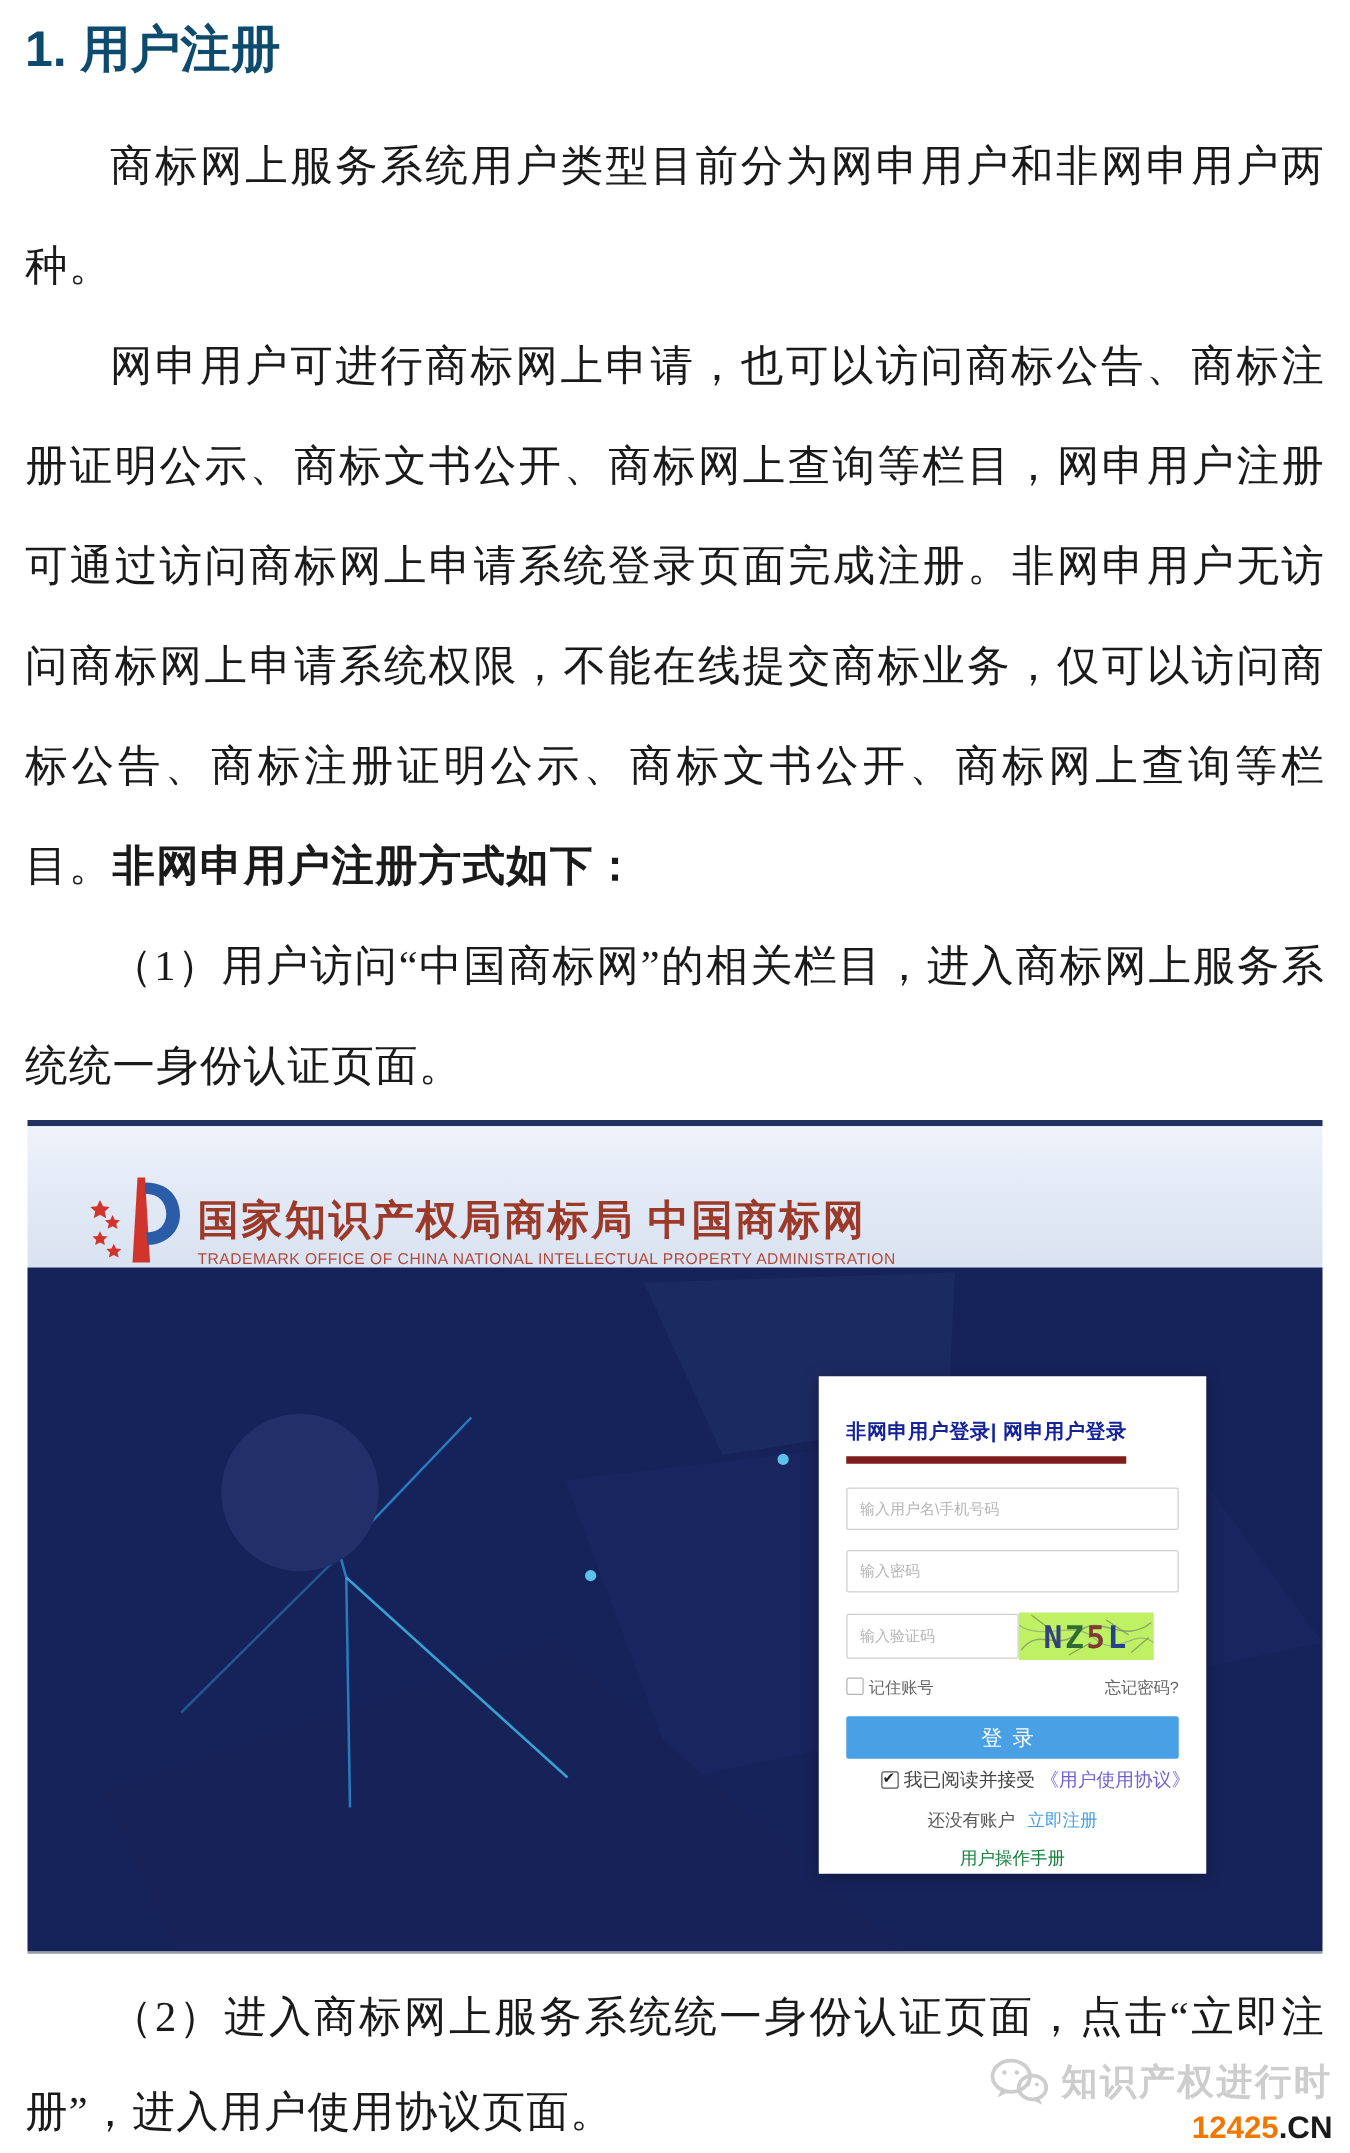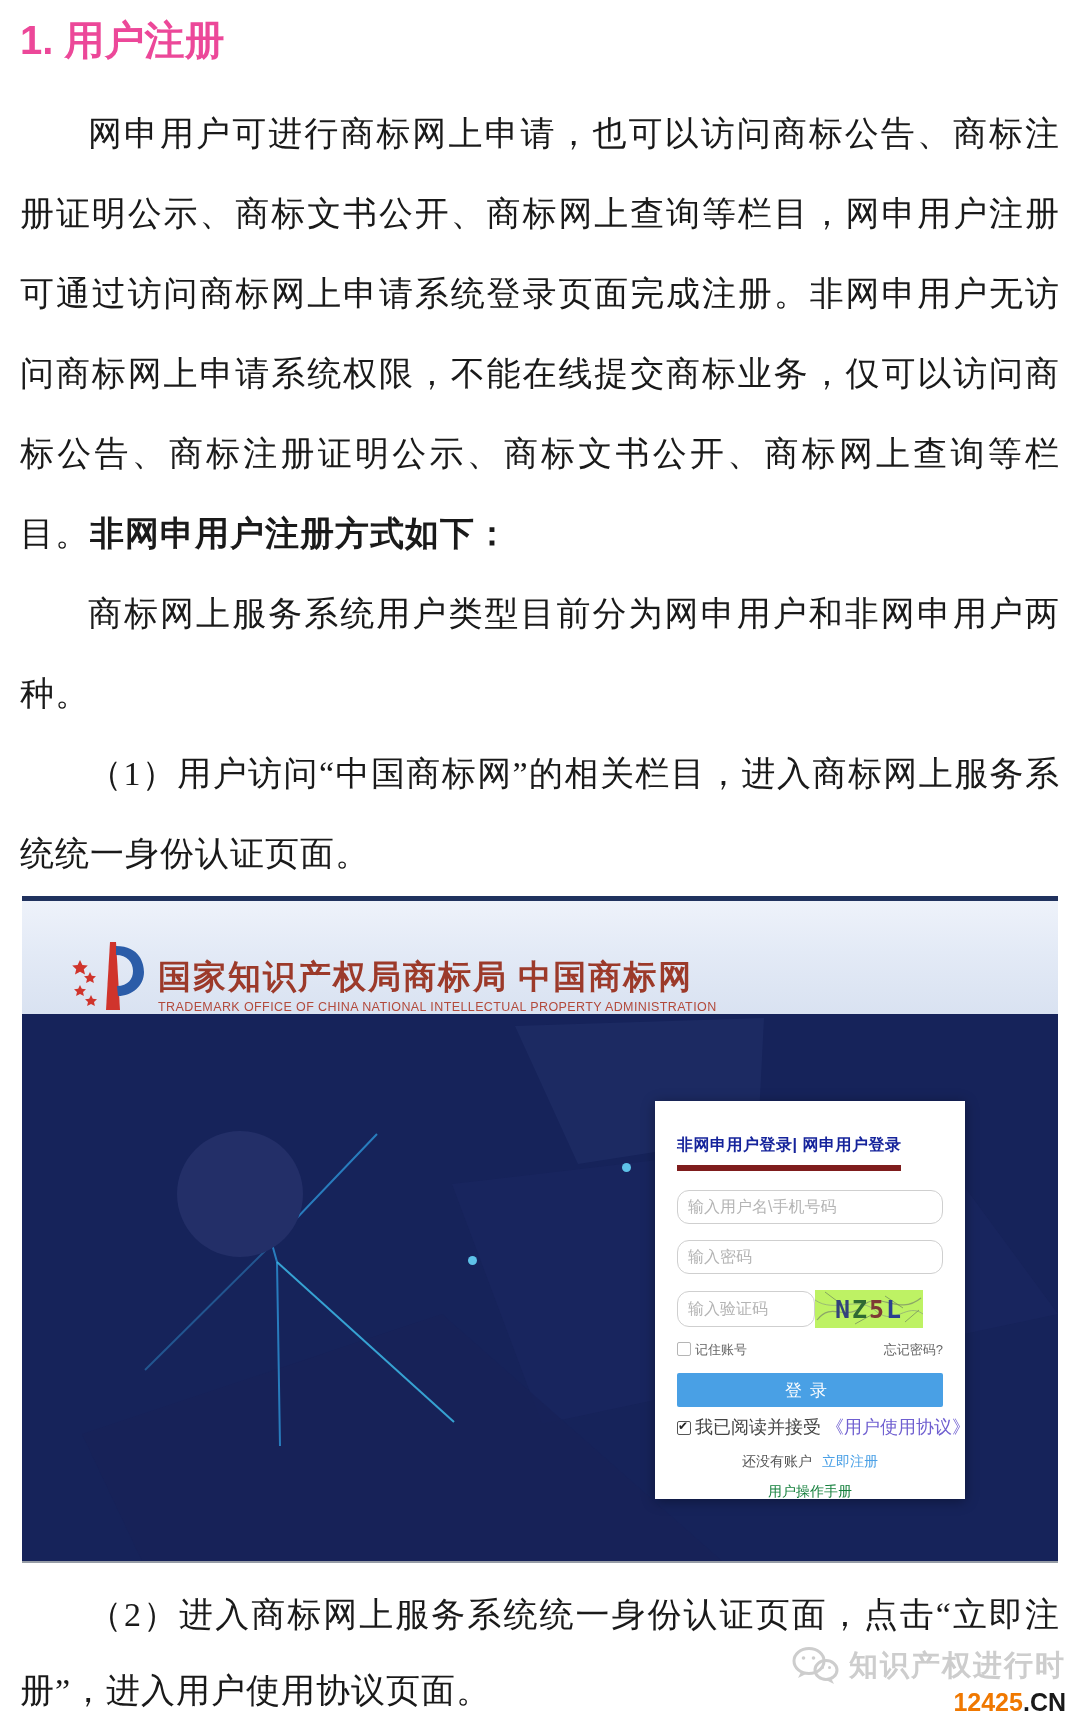--- a/index.html
+++ b/index.html
@@ -3,21 +3,21 @@
 <meta charset="utf-8">
 <style>
   html,body{margin:0;padding:0;}
   body{
     width:1080px;height:1722px;background:#ffffff;position:relative;overflow:hidden;
     font-family:"Liberation Serif", serif;color:#1a1a1a;
   }
   .doc{padding:12px 20px 0 20px;}
   h1.doc-heading{
     margin:0 0 26px 0;font-family:"Liberation Sans", sans-serif;
-    font-size:40px;line-height:56px;font-weight:bold;color:#ec4899;
+    font-size:40px;line-height:56px;font-weight:bold;color:#0c4a6e;
   }
   p.body-para{
     margin:0;font-size:34px;line-height:80px;text-align:justify;
     text-indent:2em;letter-spacing:1px;
   }
   p.body-para .b{font-weight:bold;}
   
   .shot{
     margin:2px 0 0 22px;width:1036px;
     border-bottom:2px solid #969ca6;
@@ -46,21 +46,21 @@
     position:absolute;left:633px;top:87px;width:310px;height:398px;background:#ffffff;
     box-shadow:0 2px 12px rgba(0,0,0,.35);box-sizing:border-box;padding:34px 22px 0 22px;
     font-family:"Liberation Sans", sans-serif;
   }
   .card-title{
     margin:0;font-size:16px;font-weight:bold;color:#15239b;white-space:nowrap;
     display:inline-block;padding-bottom:9px;border-bottom:6px solid #7f1d1d;letter-spacing:.5px;
   }
   .field{
     display:block;width:100%;height:34px;box-sizing:border-box;border:1px solid #cfcfcf;
-    border-radius:12px;padding:0 10px;font-size:16px;color:#333;background:#fff;outline:none;
+    border-radius:2px;padding:0 10px;font-size:12px;color:#333;background:#fff;outline:none;
   }
   .field::placeholder{color:#b4b4b4;}
   .f1{margin-top:19px;}
   .f2{margin-top:16px;}
   .captcha-row{margin-top:16px;display:flex;align-items:center;justify-content:flex-start;}
   .captcha-row .field{width:138px;height:36px;}
   .captcha{
     width:108px;height:38px;background:#bef264;position:relative;overflow:hidden;
     display:flex;align-items:center;justify-content:center;
   }
@@ -68,21 +68,21 @@
   .cap-n{color:#33427c;}.cap-z{color:#2f6b33;}.cap-5{color:#7d3a35;}.cap-l{color:#2b3f8f;}
   .captcha svg{position:absolute;left:0;top:0;z-index:1;}
   .opts-row{margin-top:13px;display:flex;justify-content:space-between;align-items:center;font-size:13px;color:#666;}
   .chk{display:inline-block;width:12px;height:12px;border:1px solid #b5b5b5;border-radius:2px;background:#fff;vertical-align:-2px;margin-right:4px;}
   .chk-checked{position:relative;border-color:#555;}
   .chk-checked:after{content:"✔";position:absolute;left:0px;top:-3px;font-size:12px;color:#222;}
   .login-btn{
     margin-top:14px;width:100%;height:34px;border:none;background:#49a0e5;color:#fff;
     font-size:17px;letter-spacing:8px;border-radius:2px;cursor:pointer;font-family:"Liberation Sans", sans-serif;
   }
-  .agree-row{margin-top:8px;font-size:18px;color:#444;white-space:nowrap;}
+  .agree-row{margin-top:8px;font-size:15px;color:#444;white-space:nowrap;margin-left:28px;}
   .agree-link{color:#6f5fd0;text-decoration:none;}
   .center-row{margin-top:14px;text-align:center;font-size:14px;color:#555;}
   .reg-link{color:#4aa0e6;text-decoration:none;margin-left:10px;}
   .manual-row{margin-top:12px;text-align:center;font-size:14px;}
   .manual-link{color:#15803d;text-decoration:none;}
   
   p.bottom-para{
     margin:14px 0 0 0;padding:0 20px;font-size:34px;line-height:76px;
     text-align:justify;text-indent:2em;letter-spacing:1px;
   }
@@ -98,22 +98,22 @@
   }
   .wm-site{font-size:25px;font-weight:bold;margin-top:2px;line-height:26px;}
   .wm-num{color:#f07800;}
   .wm-tld{color:#1a1a1a;}
 </style>
 </head>
 <body>
 
 <div class="doc">
   <h1 class="doc-heading">1. 用户注册</h1>
+  <p class="body-para">商标网上服务系统用户类型目前分为网申用户和非网申用户两种。</p>
   <p class="body-para"><span>网申用户可进行商标网上申请，也可以访问商标公告、商标注册证明公示、商标文书公开、商标网上查询等栏目，网申用户注册可通过访问商标网上申请系统登录页面完成注册。非网申用户无访问商标网上申请系统权限，不能在线提交商标业务，仅可以访问商标公告、商标注册证明公示、商标文书公开、商标网上查询等栏目。</span><span class="b">非网申用户注册方式如下：</span></p>
-  <p class="body-para">商标网上服务系统用户类型目前分为网申用户和非网申用户两种。</p>
   <p class="body-para">（1）用户访问“中国商标网”的相关栏目，进入商标网上服务系统统一身份认证页面。</p>
 </div>
 
 <div class="shot">
   <div class="shot-topbar"></div>
 
   <div class="shot-header">
     <svg class="logo" viewBox="0 0 78 76">
       <g fill="#d0342c">
         <polygon points="10,22 12.4,27 17.8,27.6 13.8,31.2 15,36.5 10,33.8 5,36.5 6.2,31.2 2.2,27.6 7.6,27"></polygon>

